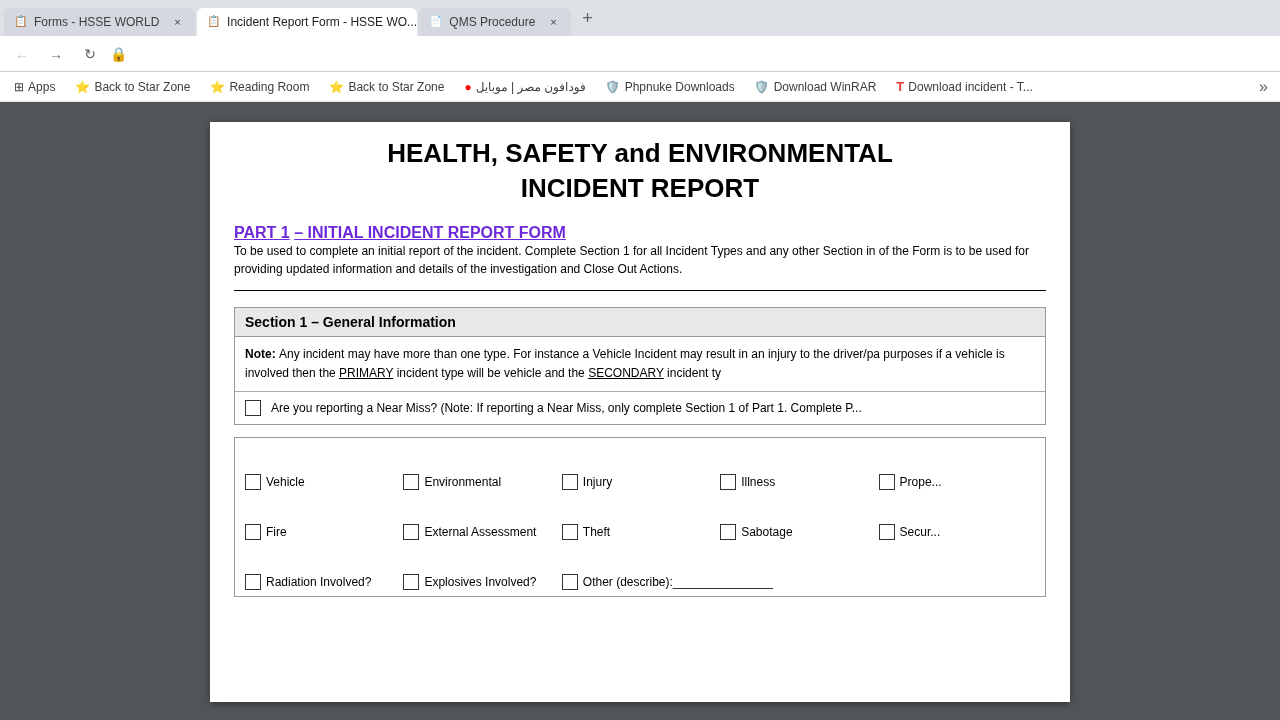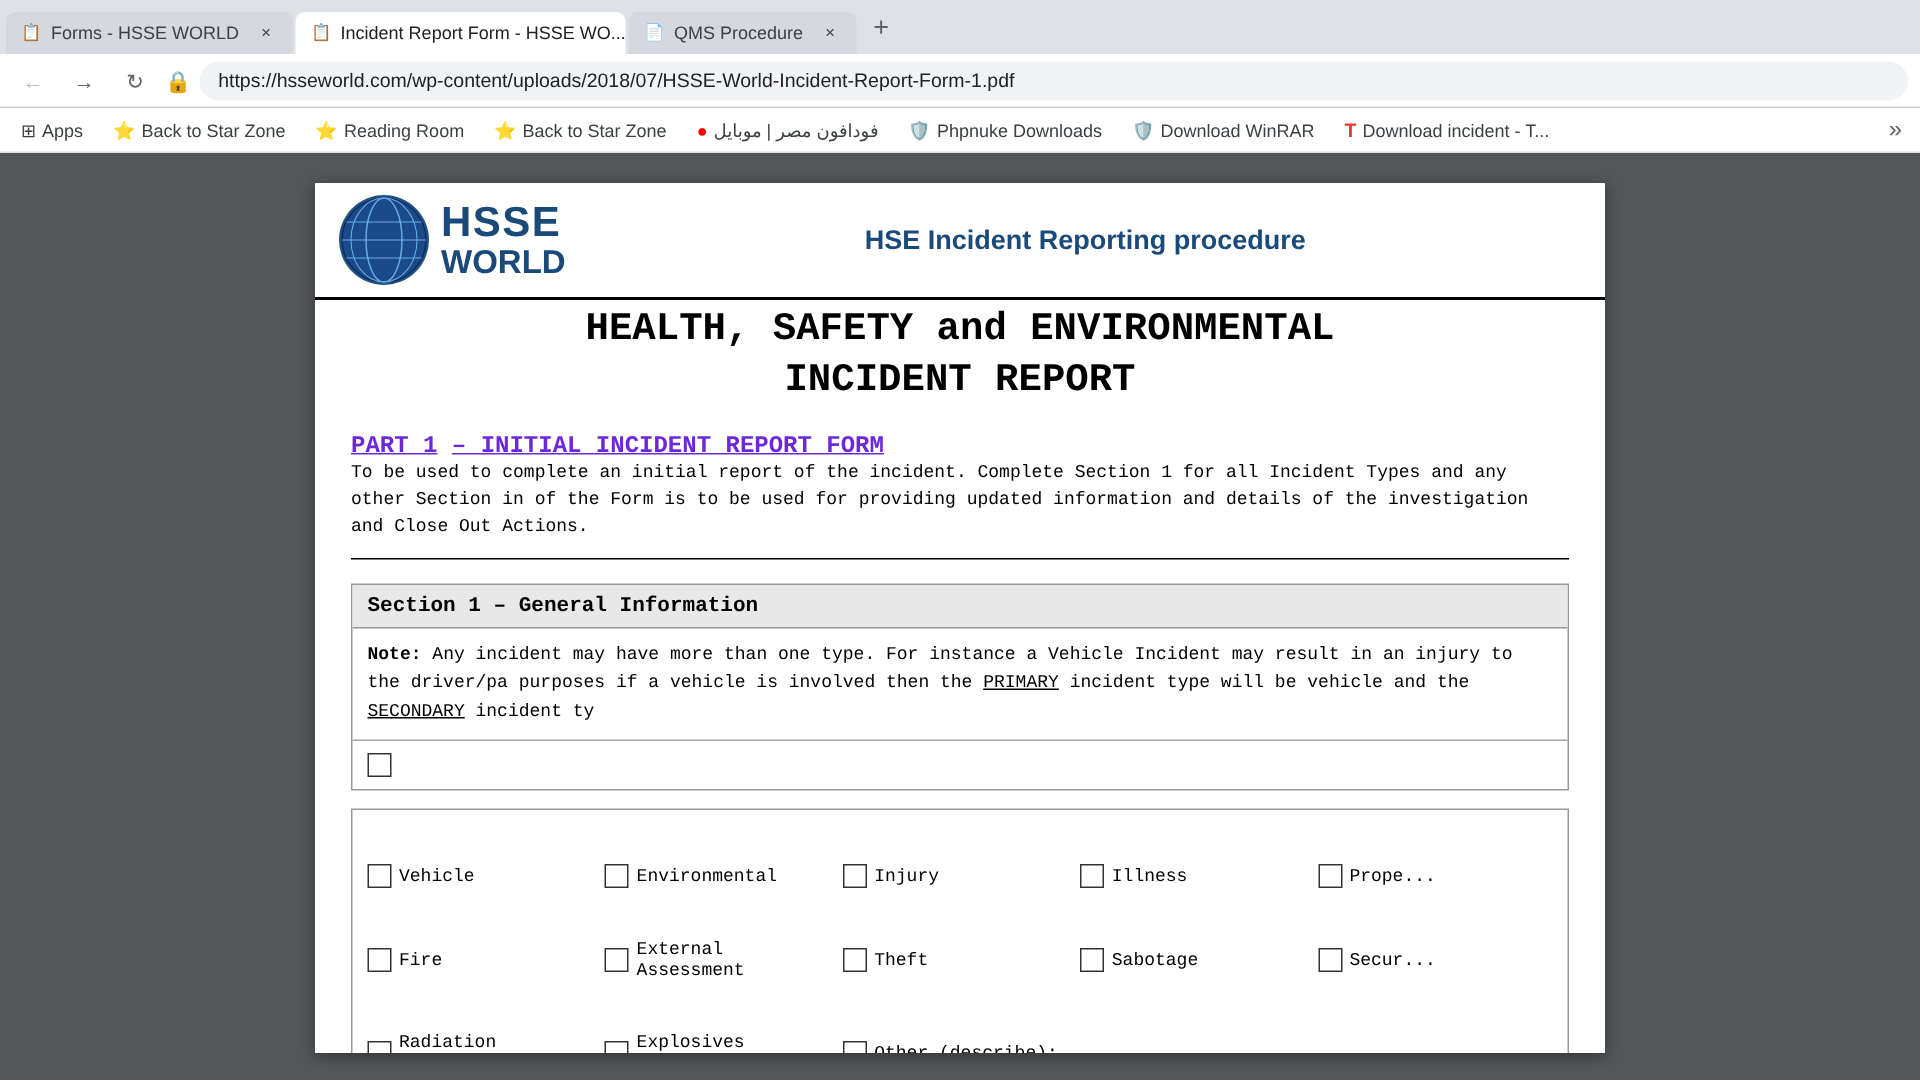--- a/index.html
+++ b/index.html
@@ -172,22 +172,21 @@
     .pdf-header-title {
       flex: 1;
       text-align: center;
       font-size: 18px;
       font-weight: bold;
       color: #1a4a7a;
     }
 
     
     .pdf-content {
-      padding: 4px 24px;
-      font-family: Liberation Mono, monospace;
+      padding: 16px 24px;
     }
     .main-title {
       text-align: center;
       font-size: 26px;
       font-weight: 900;
       color: #000;
       margin-bottom: 4px;
     }
     .main-subtitle {
       text-align: center;
@@ -297,21 +296,20 @@
     <span class="tab-close">×</span>
   </div>
   <div class="tab-new">+</div>
 </div>
 
 <div class="address-bar">
   <div class="nav-btn disabled">←</div>
   <div class="nav-btn">→</div>
   <div class="nav-btn">↻</div>
   <span style="color:#5f6368; font-size:14px;">🔒</span>
-  <input class="address-input" type="text" value="https://hsseworld.com/wp-content/uploads/2018/07/HSSE-World-Incident-Report-Form-1.pdf" style="">
 </div>
 
 <div class="bookmarks-bar">
   <div class="bookmark-item">
     <span class="bookmark-icon">⊞</span>
     <span>Apps</span>
   </div>
   <div class="bookmark-item">
     <span class="bookmark-icon">⭐</span>
     <span>Back to Star Zone</span>
@@ -339,39 +337,20 @@
   <div class="bookmark-item">
     <span class="bookmark-icon" style="color:#e53935; font-weight:bold; font-size:13px;">T</span>
     <span>Download incident - T...</span>
   </div>
   <span class="bookmarks-overflow">»</span>
 </div>
 
 <div class="pdf-viewer">
   <div class="pdf-page">
 
-    <div class="pdf-header">
-      <div class="pdf-logo">
-        <div class="logo-globe">
-          <svg width="60" height="60" viewBox="0 0 60 60" xmlns="http://www.w3.org/2000/svg">
-            <circle cx="30" cy="30" r="28" fill="#1a4a8a" stroke="#0d2d5e" stroke-width="1"></circle>
-            <ellipse cx="30" cy="30" rx="12" ry="28" fill="none" stroke="#6aaddd" stroke-width="1"></ellipse>
-            <ellipse cx="30" cy="30" rx="22" ry="28" fill="none" stroke="#6aaddd" stroke-width="0.7"></ellipse>
-            <line x1="2" y1="30" x2="58" y2="30" stroke="#6aaddd" stroke-width="0.7"></line>
-            <line x1="5" y1="18" x2="55" y2="18" stroke="#6aaddd" stroke-width="0.7"></line>
-            <line x1="5" y1="42" x2="55" y2="42" stroke="#6aaddd" stroke-width="0.7"></line>
-          </svg>
-        </div>
-        <div style="display:flex; flex-direction:column; line-height:1.1;">
-          <span class="logo-text">HSSE</span>
-          <span class="logo-world">WORLD</span>
-        </div>
-      </div>
-      <div class="pdf-header-title">HSE Incident Reporting procedure</div>
-    </div>
 
     <div class="pdf-content">
 
       <div class="main-title">HEALTH, SAFETY and ENVIRONMENTAL</div>
       <div class="main-subtitle">INCIDENT REPORT</div>
 
       <div class="part-heading">
         <span class="underline">PART 1</span>
         <span> – INITIAL INCIDENT REPORT FORM</span>
       </div>
@@ -384,20 +363,21 @@
           <span style="font-weight:bold;">Note: </span>
           <span>
             Any incident may have more than one type. For instance a Vehicle Incident may result in an injury to the driver/pa
             purposes if a vehicle is involved then the <span class="underline">PRIMARY</span>
             incident type will be vehicle and the <span class="underline">SECONDARY</span> incident ty
           </span>
         </div>
 
         <div class="near-miss-row">
           <span class="checkbox-box"></span>
+          <span>Are you reporting a Near Miss? (Note:          If reporting a Near Miss, only complete Section 1 of Part 1. Complete P...</span>
         </div>
       </div>
 
       <div class="primary-incident-box">
         <div class="incident-grid">
 
           <div class="incident-item">
             <span class="checkbox-box"></span>
             <span>Vehicle</span>
           </div>

